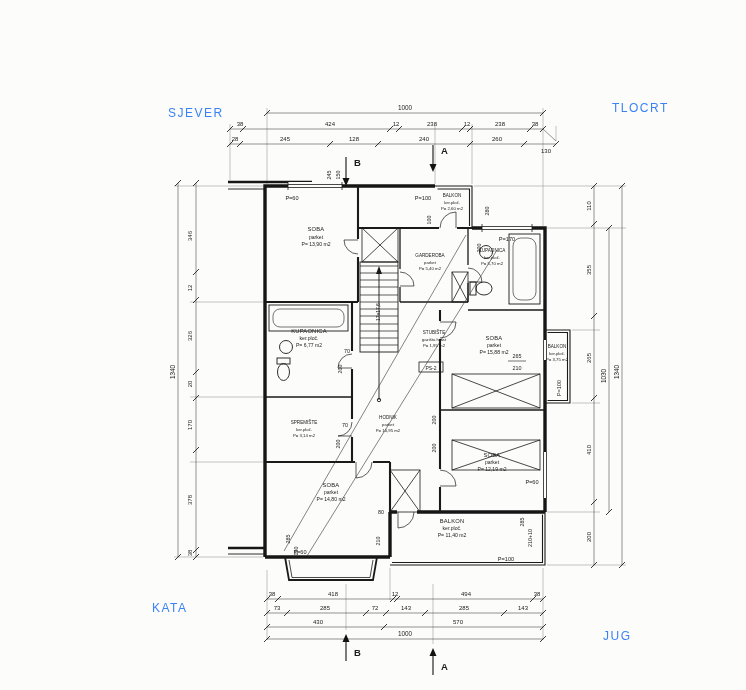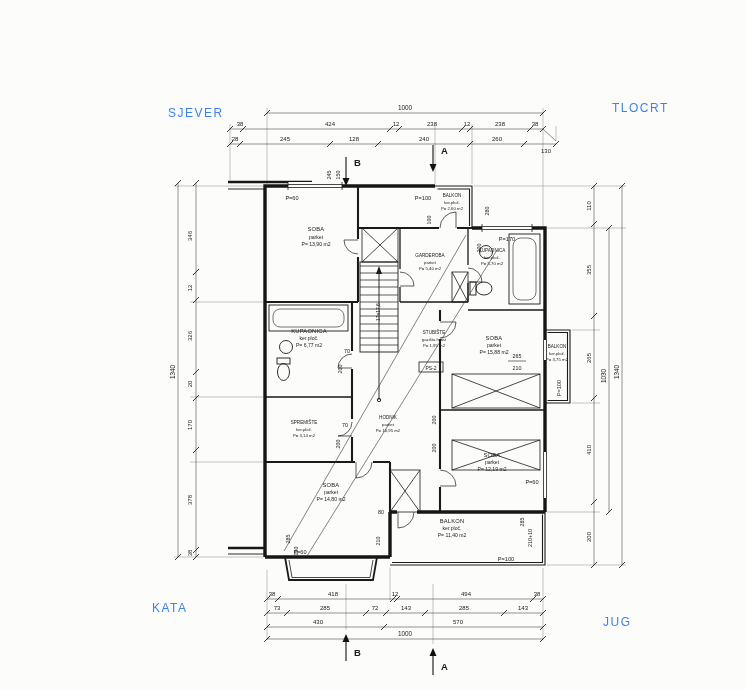--- a/index.html
+++ b/index.html
@@ -1,21 +1,21 @@
 <!DOCTYPE html>
 <html><head>
 <meta charset="utf-8">
 <style>
   *{margin:0;padding:0;box-sizing:border-box}
   html,body{width:746px;height:690px;overflow:hidden}
   body{background:#fcfcfa;font-family:"Liberation Sans",sans-serif;color:#1b1b1b;position:relative}
   #stage{position:absolute;inset:0}
   .title{position:absolute;left:18px;top:24px;font-size:15px;font-weight:bold;letter-spacing:.4px}
   .compass{position:absolute;font-size:12px;letter-spacing:1.5px;color:#3b82f6}
-  .c-n{left:168px;top:106px}.c-e{left:612px;top:101px}.c-w{left:152px;top:601px}.c-s{left:603px;top:615px}
+  .c-n{left:168px;top:106px}.c-e{left:612px;top:101px}.c-w{left:152px;top:601px}.c-s{left:603px;top:629px}
   svg{position:absolute;left:0;top:0}
   svg text{fill:#1c1c1c}
   .dim{font-size:6px}
   .tot{font-size:6.4px}
   .rn{font-size:5.8px;letter-spacing:.2px}
   .rs{font-size:5.1px}
   .rn-sm{font-size:4.6px}
   .rs-sm{font-size:4.3px}
   .para{font-size:5.6px}
   .sec{font-size:9.5px;font-weight:bold}

